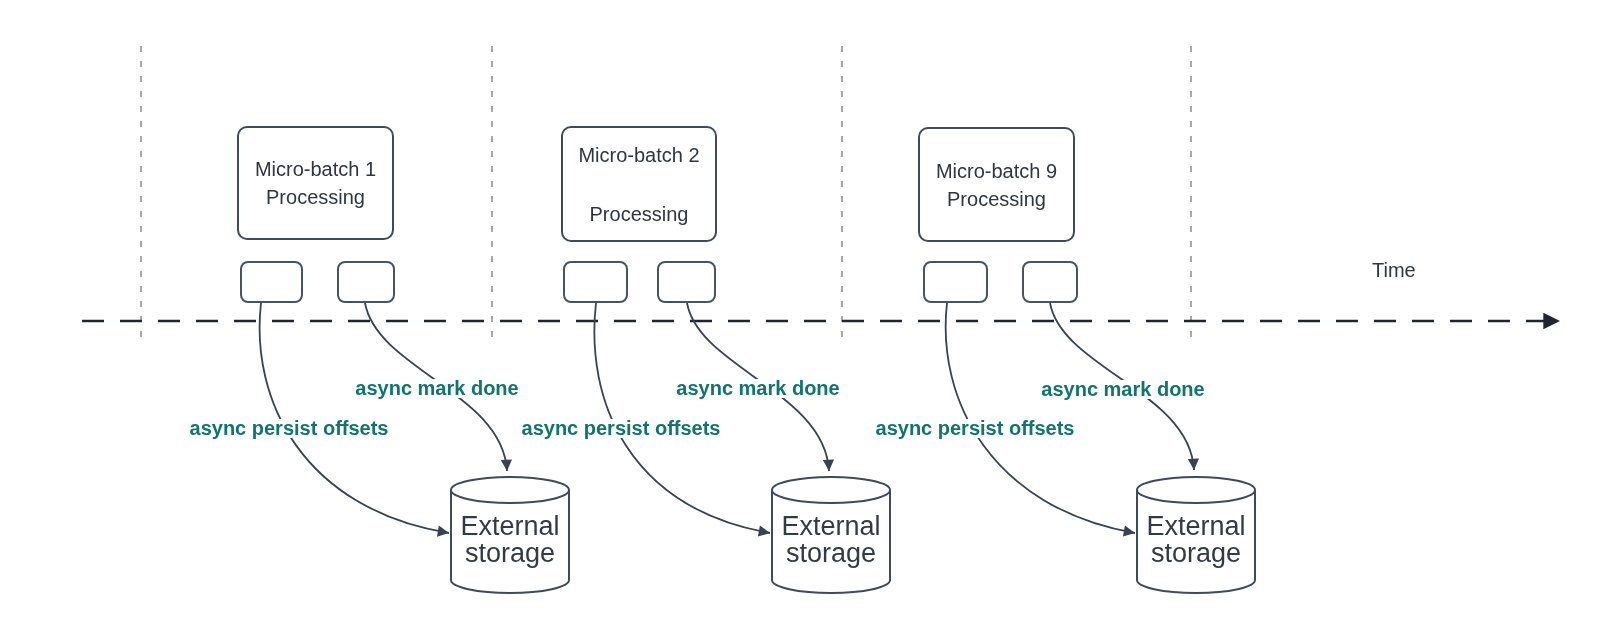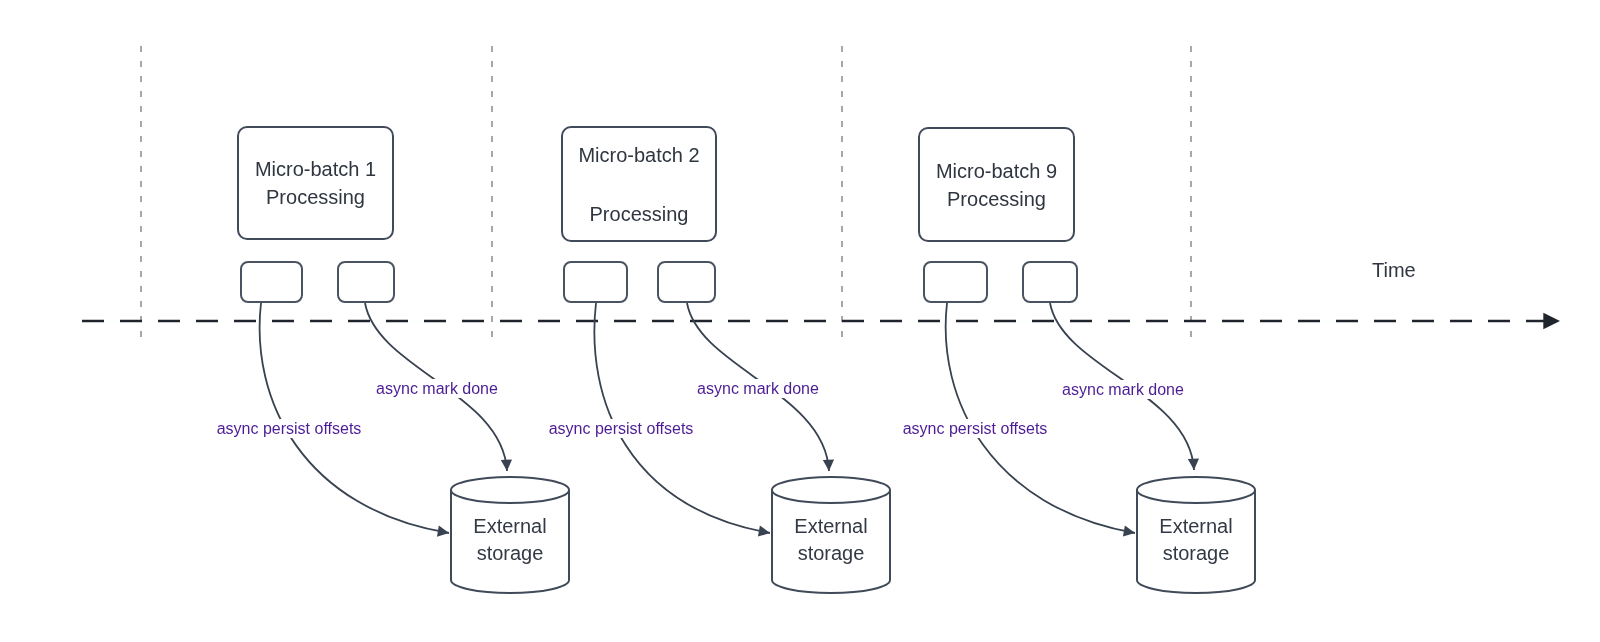--- a/index.html
+++ b/index.html
@@ -37,33 +37,33 @@
   .sbox {
     position: absolute;
     box-sizing: border-box;
     border: 2px solid #4a5362;
     border-radius: 8px;
     background: #ffffff;
   }
   .alabel {
     position: absolute;
     transform: translateX(-50%);
-    font-size: 16px;
-    font-weight: normal;
+    font-size: 20px;
+    font-weight: bold;
     line-height: 19px;
-    color: #4c1d95;
+    color: #0f766e;
     background: #ffffff;
     padding: 0 3px;
     white-space: nowrap;
   }
   .cyl-text {
     position: absolute;
     width: 110px;
     text-align: center;
-    font-size: 20px;
+    font-size: 27px;
     line-height: 27px;
     color: #333a45;
   }
   .cyl-text span { display: block; }
   .time-label {
     position: absolute;
     left: 1360px; top: 256px;
     width: 60px;
     font-size: 20px;
     line-height: 28px;

